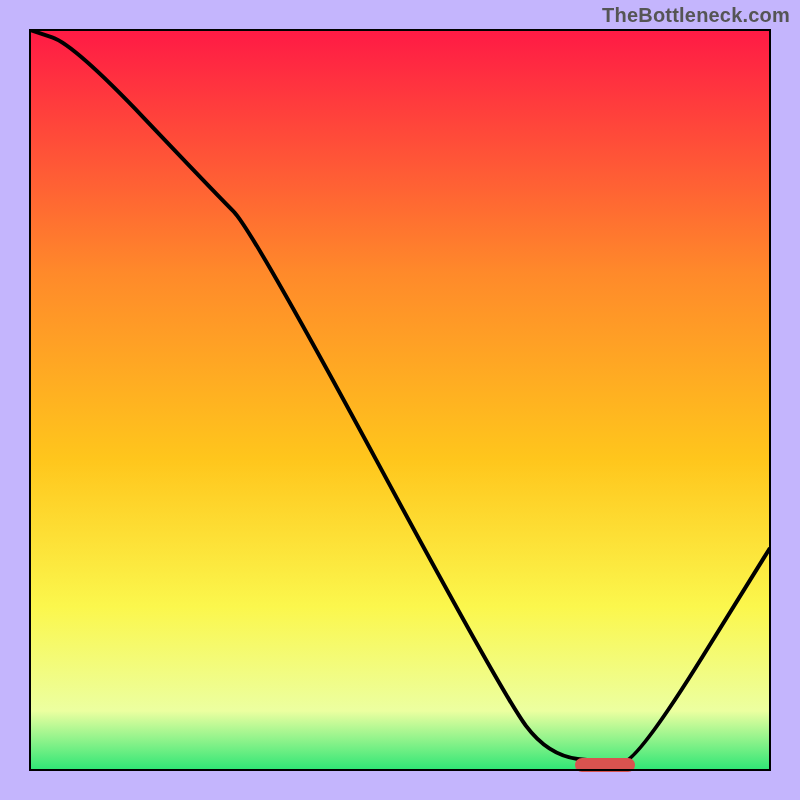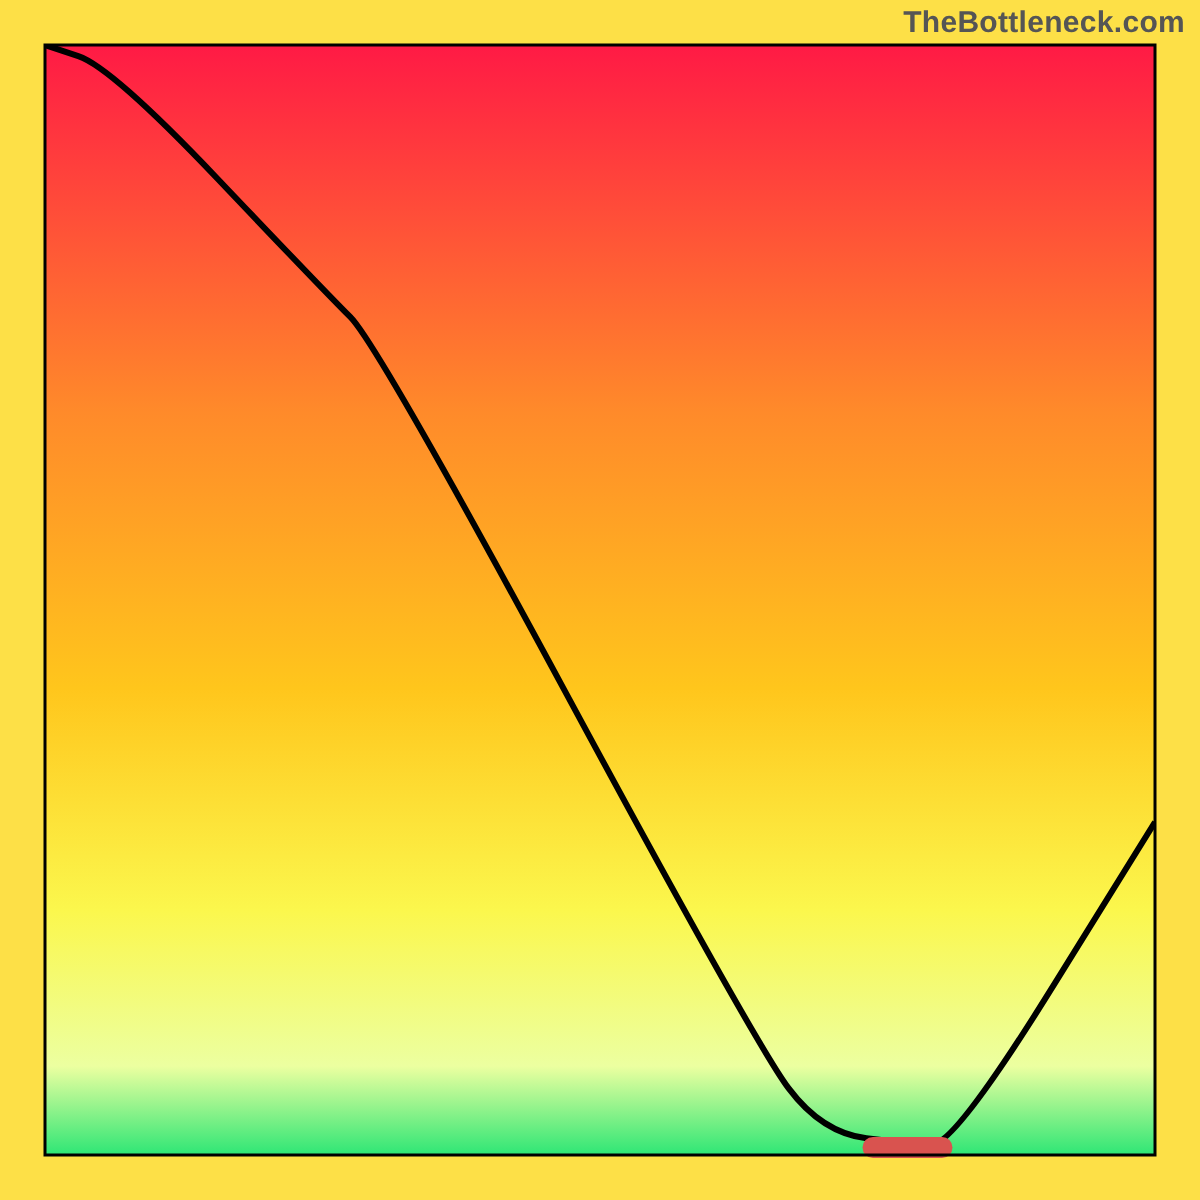--- a/index.html
+++ b/index.html
@@ -7,21 +7,21 @@
     padding: 0;
     width: 800px;
     height: 800px;
     overflow: hidden;
     font-family: Arial, Helvetica, sans-serif;
   }
   .stage {
     position: relative;
     width: 800px;
     height: 800px;
-    background: #fde047;
+    background: #c4b5fd;
   }
   .watermark {
     position: absolute;
     top: 4px;
     right: 10px;
     font-size: 20px;
     font-weight: 600;
     color: #555;
     letter-spacing: 0.2px;
   }

